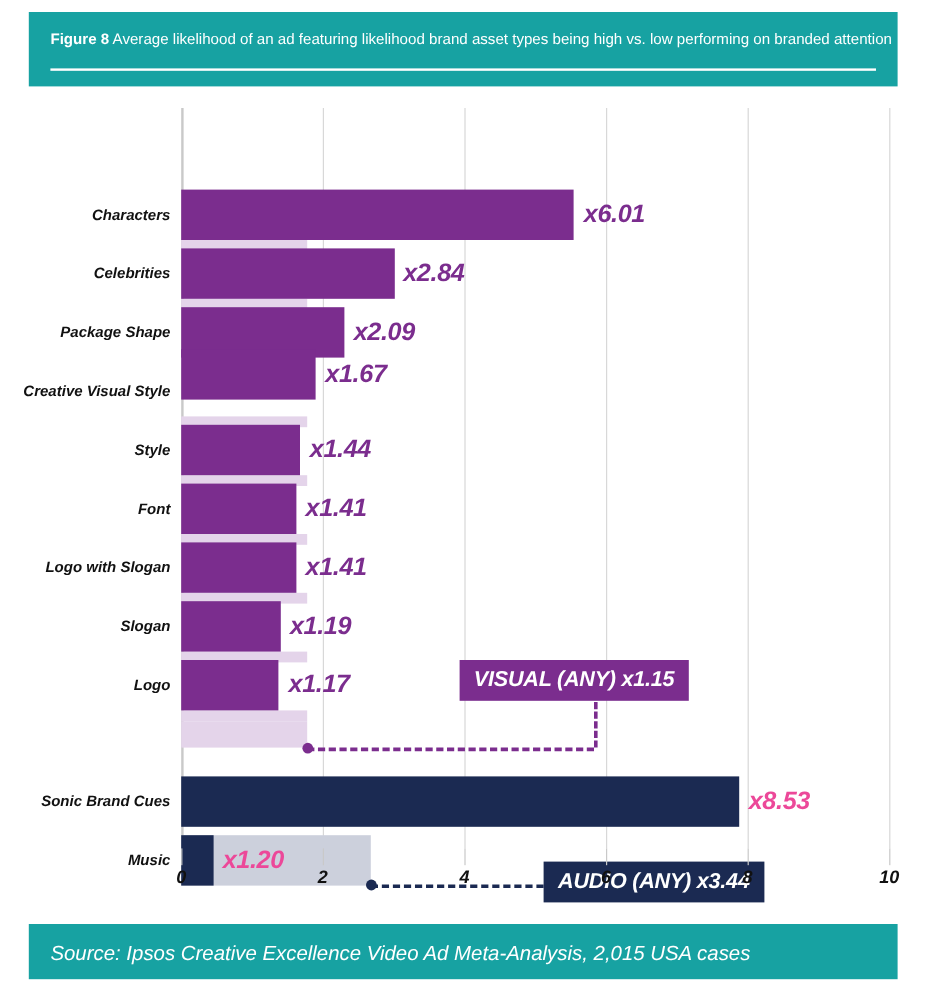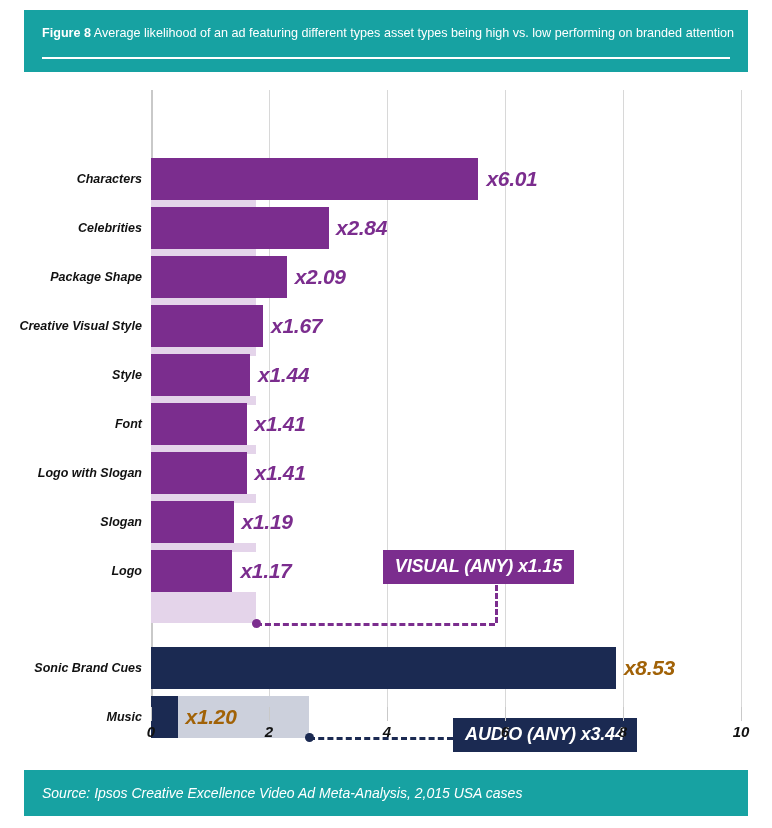--- a/index.html
+++ b/index.html
@@ -57,21 +57,21 @@
     top: 770px;
     width: 724px;
     height: 46px;
     background: #17a2a2;
   }
   .footer-text {
     position: absolute;
     left: 18px;
     top: 15px;
     color: #ffffff;
-    font-size: 14px;
+    font-size: 17px;
     font-style: italic;
     white-space: nowrap;
   }
 
   
   .chart {
     position: absolute;
     left: 0;
     top: 78px;
     width: 648px;
@@ -121,21 +121,21 @@
   .bar-value {
     position: absolute;
     top: 50%;
     transform: translateY(-50%);
     font-size: 21px;
     font-weight: bold;
     white-space: nowrap;
     letter-spacing: -0.3px;
   }
   .bar-value.purple { color: #7b2d8e; }
-  .bar-value.navy   { color: #a16207; }
+  .bar-value.navy   { color: #ec4899; }
 
   .row-label {
     position: absolute;
     top: 50%;
     transform: translateY(-50%);
     right: 0;
     width: 140px;
     text-align: right;
     font-size: 12.5px;
     font-weight: bold;
@@ -207,21 +207,21 @@
   }
 </style>
 </head>
 <body>
 
 <div class="page">
 
   <div class="header-banner">
     <div class="header-text">
       <span class="fig-label">Figure 8</span>
-      <span>Average likelihood of an ad featuring different types asset types being high vs. low performing on branded attention</span>
+      <span>Average likelihood of an ad featuring likelihood brand asset types being high vs. low performing on branded attention</span>
     </div>
     <div class="header-rule"></div>
   </div>
 
   <div class="chart">
 
     <div class="label-col" id="label-col">
         <div class="row-label" style="top: 89px;">Characters</div>
         <div class="row-label" style="top: 138px;">Celebrities</div>
         <div class="row-label" style="top: 187px;">Package Shape</div>
@@ -260,21 +260,21 @@
         <div class="row" style="top: 208px; height: 9px;">
           <div class="bar lilac" style="width: 105.02px;"></div>
         </div>
         <div class="row" style="top: 166px; height: 42px;">
           <div class="bar purple" style="width: 135.7px;"></div>
           <div class="bar-value purple" style="left: 143.7px;">x2.09</div>
         </div>
         <div class="row" style="top: 257px; height: 9px;">
           <div class="bar lilac" style="width: 105.02px;"></div>
         </div>
-        <div class="row" style="top: 215px; height: 42px;">
+        <div class="row" style="top: 201px; height: 42px;">
           <div class="bar purple" style="width: 112.1px;"></div>
           <div class="bar-value purple" style="left: 120.1px;">x1.67</div>
         </div>
         <div class="row" style="top: 306px; height: 9px;">
           <div class="bar lilac" style="width: 105.02px;"></div>
         </div>
         <div class="row" style="top: 264px; height: 42px;">
           <div class="bar purple" style="width: 99.12px;"></div>
           <div class="bar-value purple" style="left: 107.12px;">x1.44</div>
         </div>

